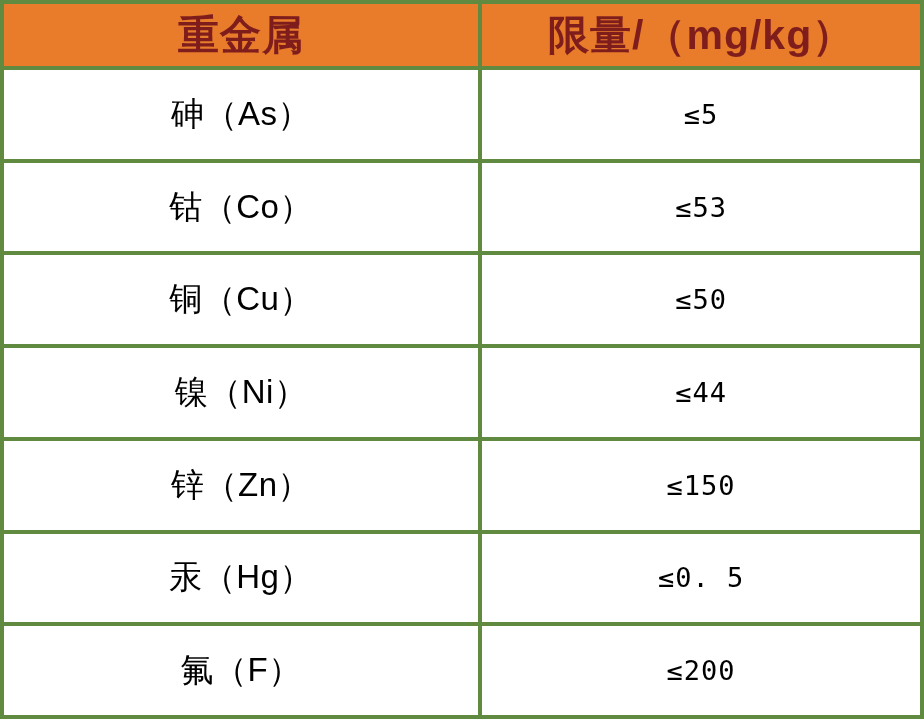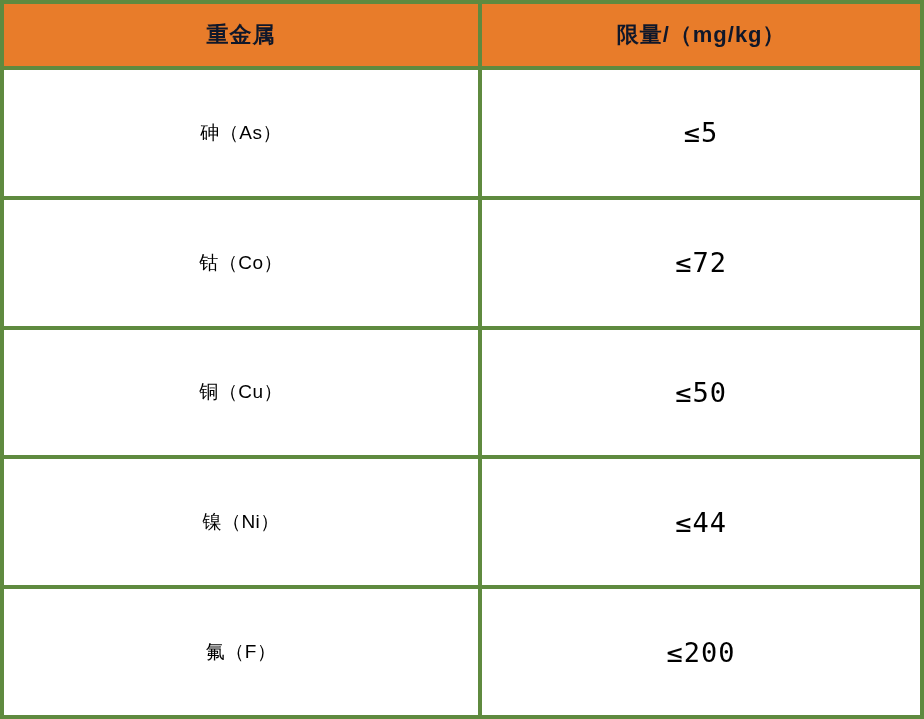--- a/index.html
+++ b/index.html
@@ -30,28 +30,28 @@
   table.limits col.c2 { width: 48%; }
   th, td {
     background: #ffffff;
     text-align: center;
     vertical-align: middle;
     padding: 0;
     font-weight: normal;
   }
   thead th {
     background: #e87c2a;
-    color: #0f172a;
-    font-size: 22px;
+    color: #7f1d1d;
+    font-size: 41px;
     font-weight: bold;
     letter-spacing: 1px;
     height: 62px;
   }
   tbody td {
-    font-size: 19px;
+    font-size: 33px;
     color: #000000;
     height: 50px;
     letter-spacing: 0.5px;
   }
   tbody td.value {
     font-family: "DejaVu Sans Mono", monospace;
     font-size: 27px;
     letter-spacing: 1px;
   }
 </style>
@@ -70,29 +70,37 @@
         <th>限量/（mg/kg）</th>
       </tr>
     </thead>
     <tbody>
       <tr>
         <td>砷（As）</td>
         <td class="value">≤5</td>
       </tr>
       <tr>
         <td>钴（Co）</td>
-        <td class="value">≤72</td>
+        <td class="value">≤53</td>
       </tr>
       <tr>
         <td>铜（Cu）</td>
         <td class="value">≤50</td>
       </tr>
       <tr>
         <td>镍（Ni）</td>
         <td class="value">≤44</td>
       </tr>
       <tr>
+        <td>锌（Zn）</td>
+        <td class="value">≤150</td>
+      </tr>
+      <tr>
+        <td>汞（Hg）</td>
+        <td class="value">≤0. 5</td>
+      </tr>
+      <tr>
         <td>氟（F）</td>
         <td class="value">≤200</td>
       </tr>
     </tbody>
   </table>
 </div>
 
 </body></html>

